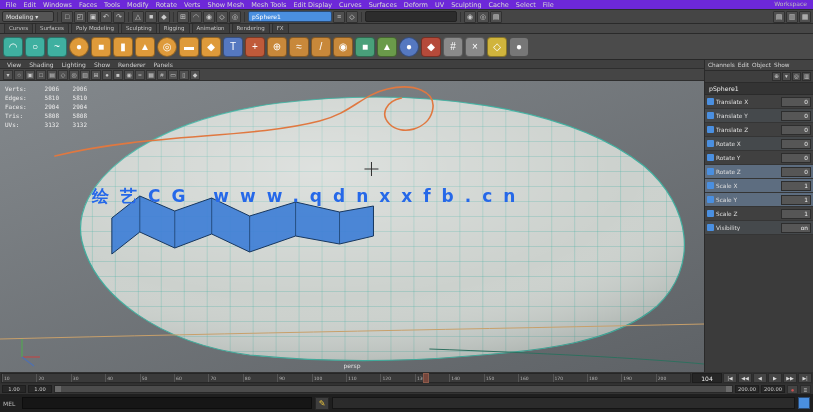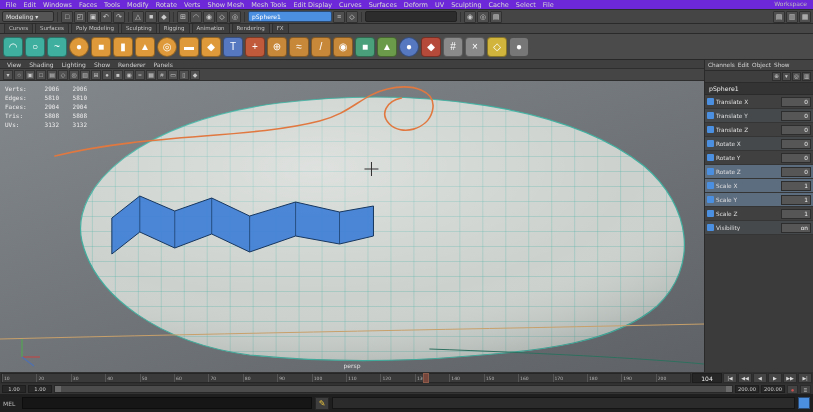--- a/index.html
+++ b/index.html
@@ -301,20 +301,21 @@
               <span class="hud-num">5808</span>
               <span class="hud-num">5808</span>
             </div>
 
             <div class="hud-row">
               <span class="hud-label">UVs:</span>
               <span class="hud-num">3132</span>
               <span class="hud-num">3132</span>
             </div>
           </div>
+        <div class="watermark">绘艺CG www.qdnxxfb.cn</div>
         <div class="camera-label">persp</div>
       </div>
     </div>
 
     <div class="right-panel">
       <div class="cb-menu">
 
       <span class="cb-menu-item">Channels</span>
           <span class="cb-menu-item">Edit</span>
           <span class="cb-menu-item">Object</span>

